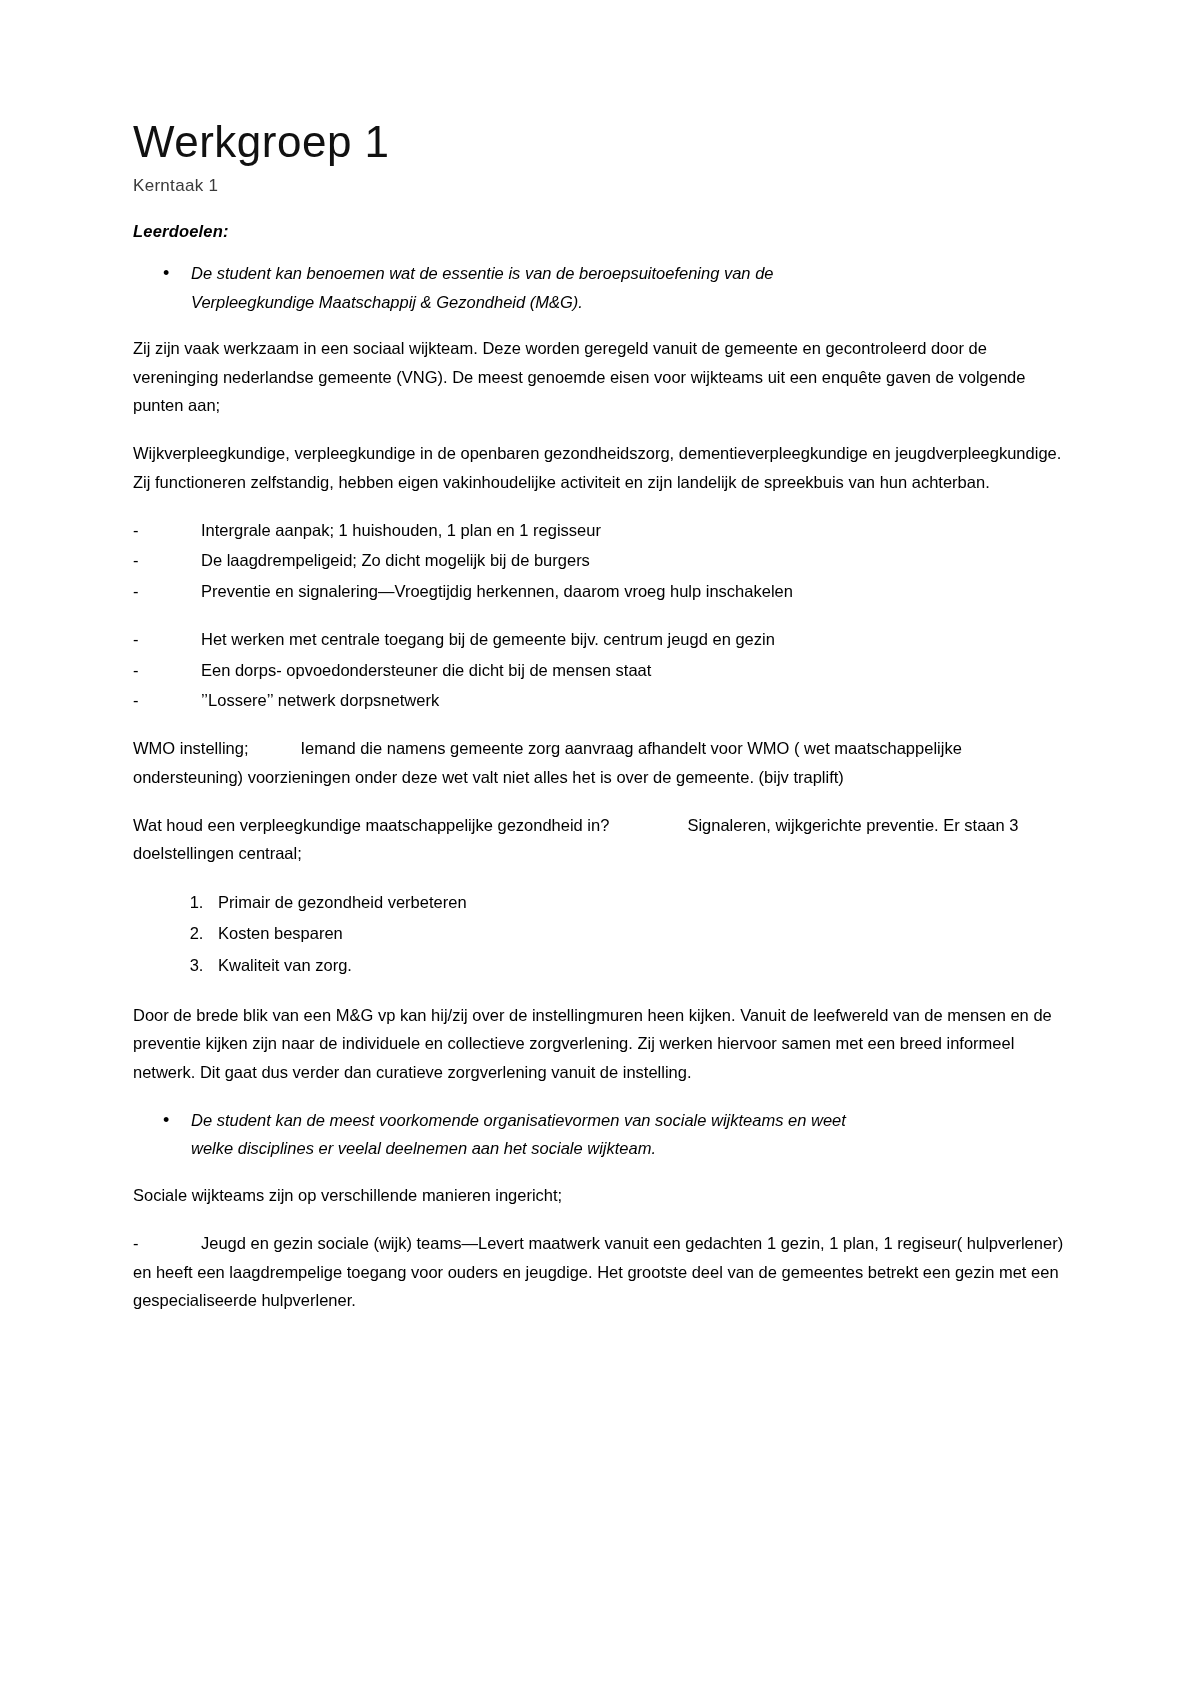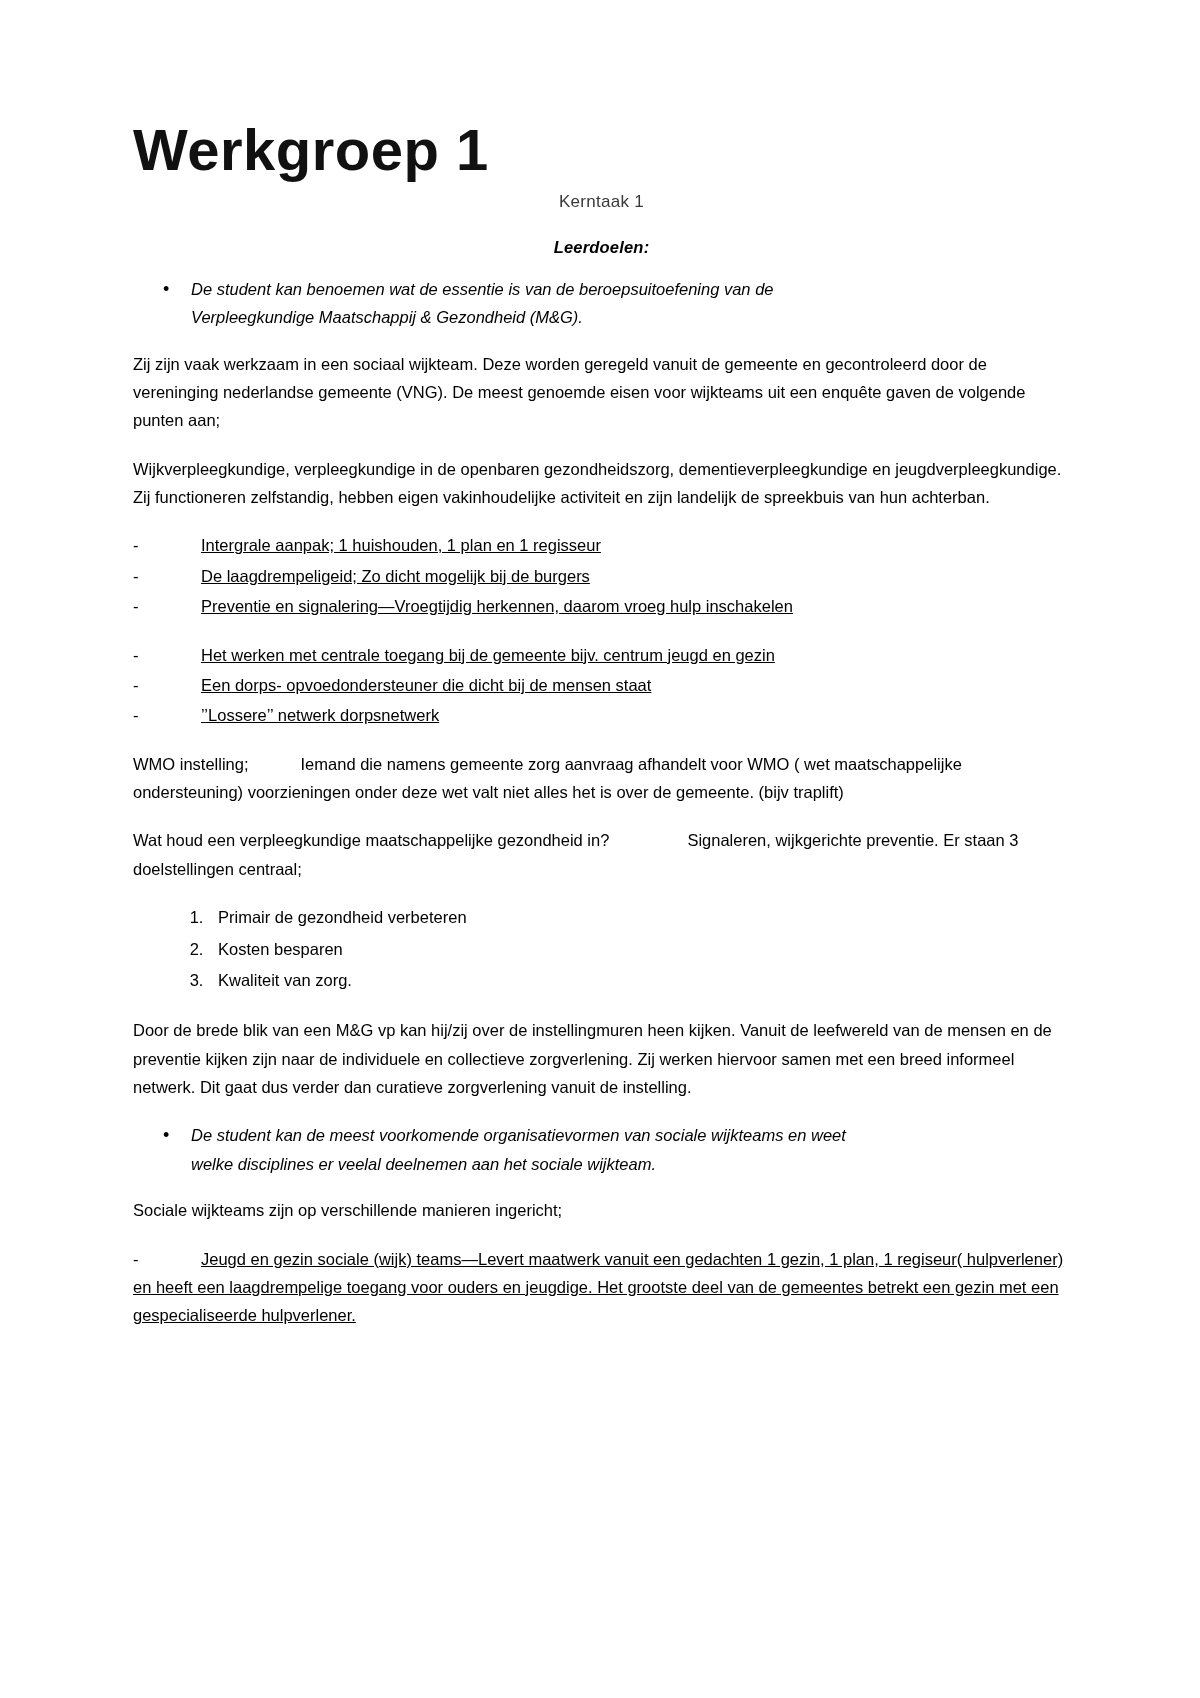--- a/index.html
+++ b/index.html
@@ -14,42 +14,40 @@
   .page {
     width: 1200px;
     min-height: 1698px;
     margin: 0 auto;
     background: #ffffff;
     box-sizing: border-box;
     padding: 118px 130px 60px 133px;
     position: relative;
   }
   .doc-title {
-    font-size: 58px;
-    font-weight: 700;
+    font-size: 44px;
+    font-weight: 400;
     line-height: 1.1;
     letter-spacing: 0.5px;
     margin: 0 0 10px 0;
     color: #111;
   }
   .doc-subtitle {
     font-size: 17px;
     font-weight: 400;
     color: #3a3a3a;
     margin: 0 0 26px 0;
     letter-spacing: 0.3px;
-    text-align: center;
   }
   .lead-label {
     font-size: 16.5px;
     font-weight: bold;
     font-style: italic;
     margin: 0 0 18px 0;
     letter-spacing: 0.2px;
-    text-align: center;
   }
   p.body {
     font-size: 16.5px;
     line-height: 1.72;
     margin: 0 0 20px 0;
     text-align: left;
   }
   ul.bullets {
     margin: 0 0 18px 0;
     padding-left: 58px;
@@ -72,21 +70,20 @@
     font-size: 18px;
   }
   .dash-list {
     margin: 0 0 20px 0;
   }
   .dash-item {
     font-size: 16.5px;
     line-height: 1.72;
     margin: 0 0 2px 0;
     display: block;
-    text-decoration: underline;
   }
   .dash-item .dash {
     display: inline-block;
     width: 68px;
   }
   ol.numbers {
     margin: 16px 0 22px 0;
     padding-left: 75px;
   }
   ol.numbers li {

